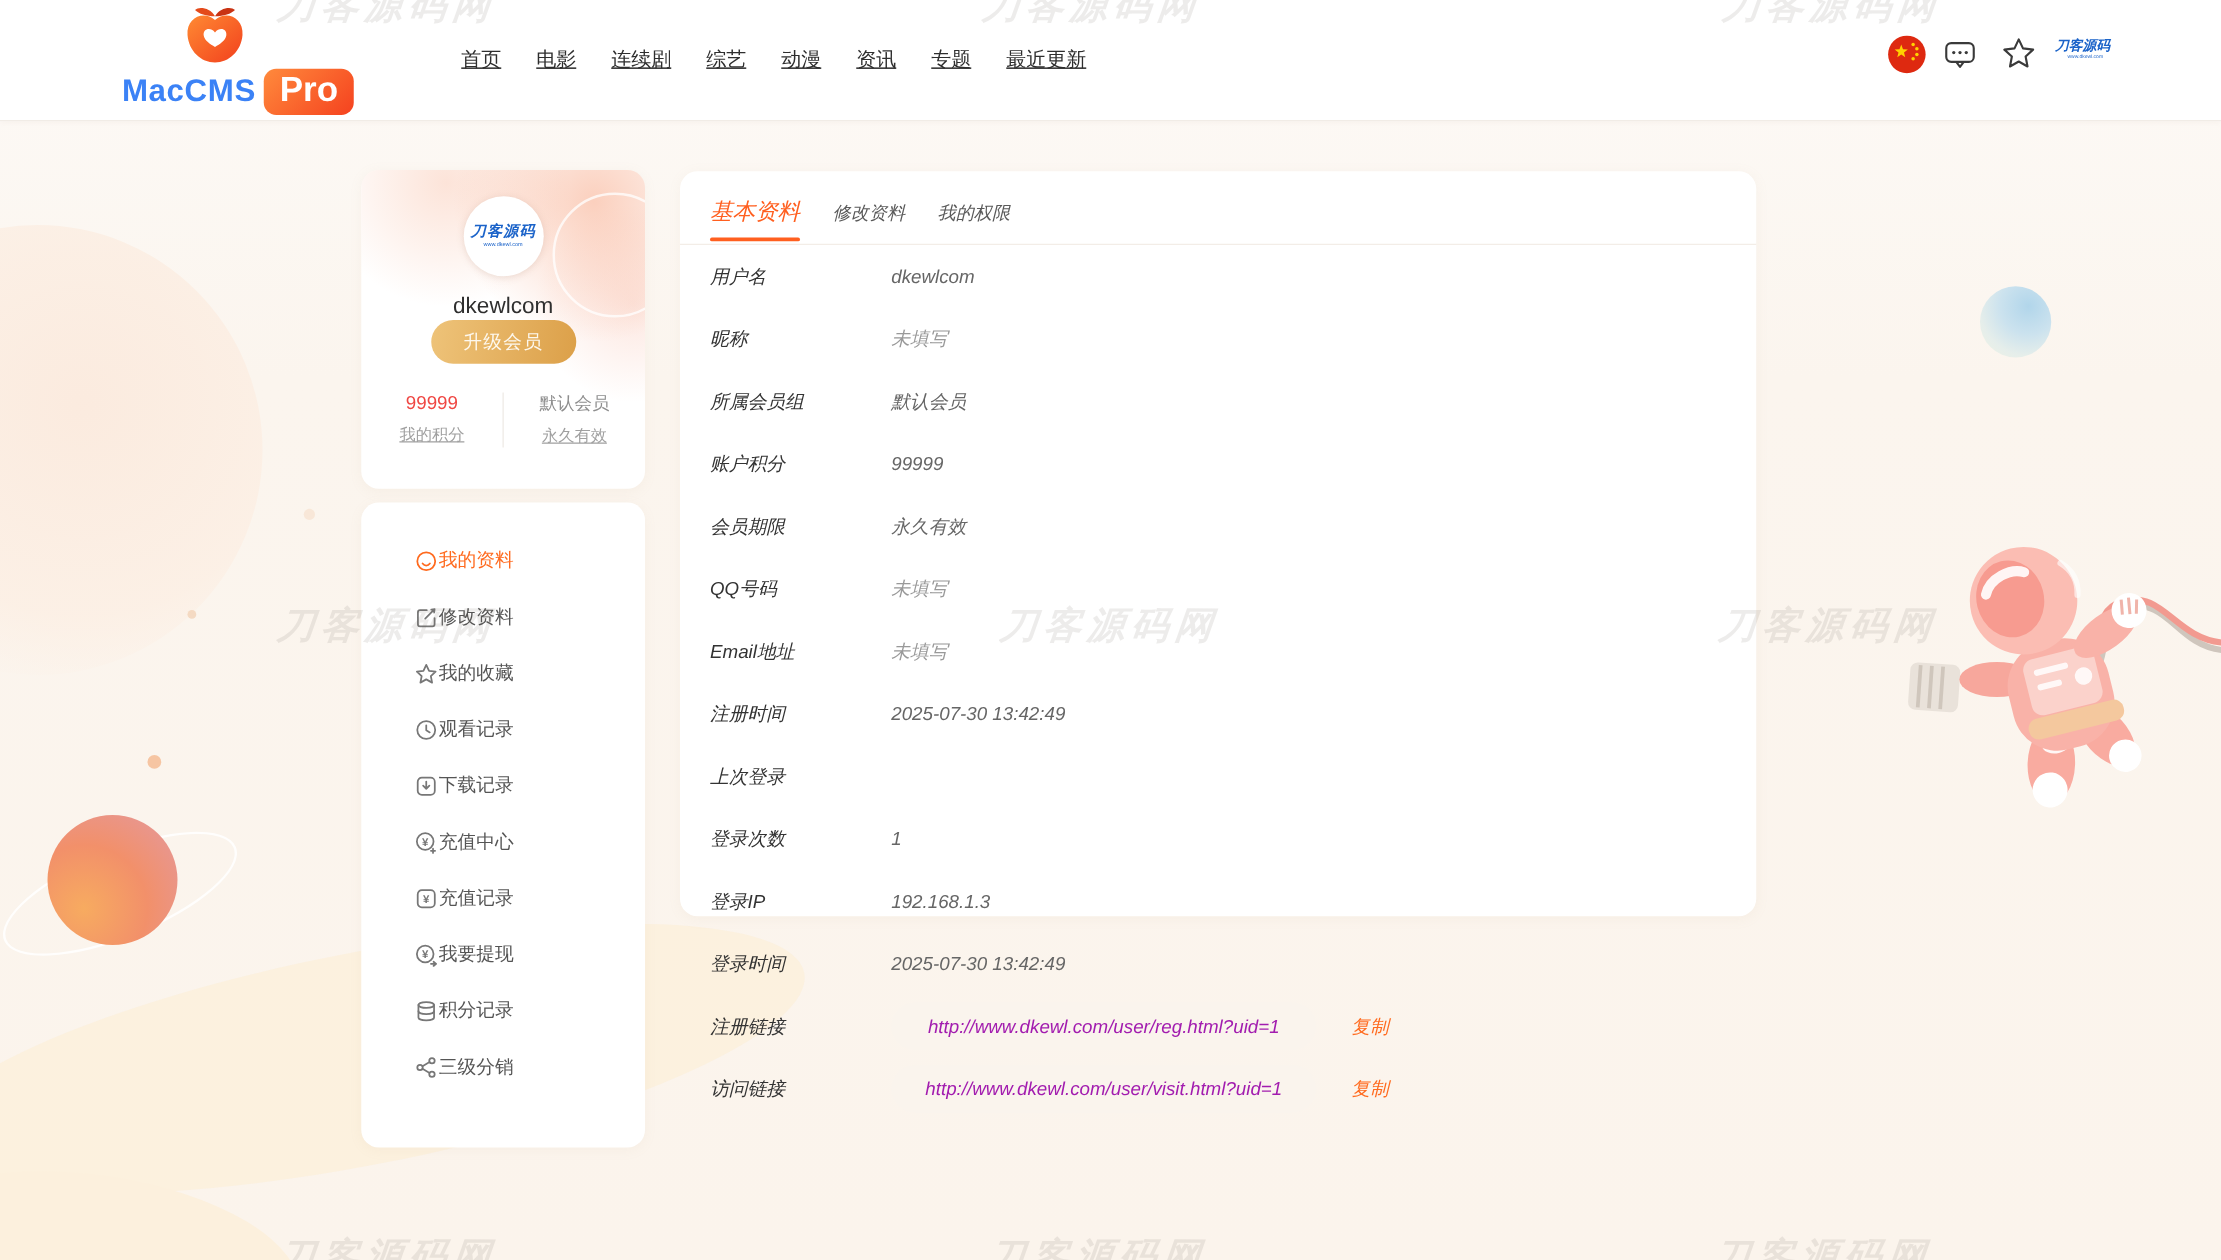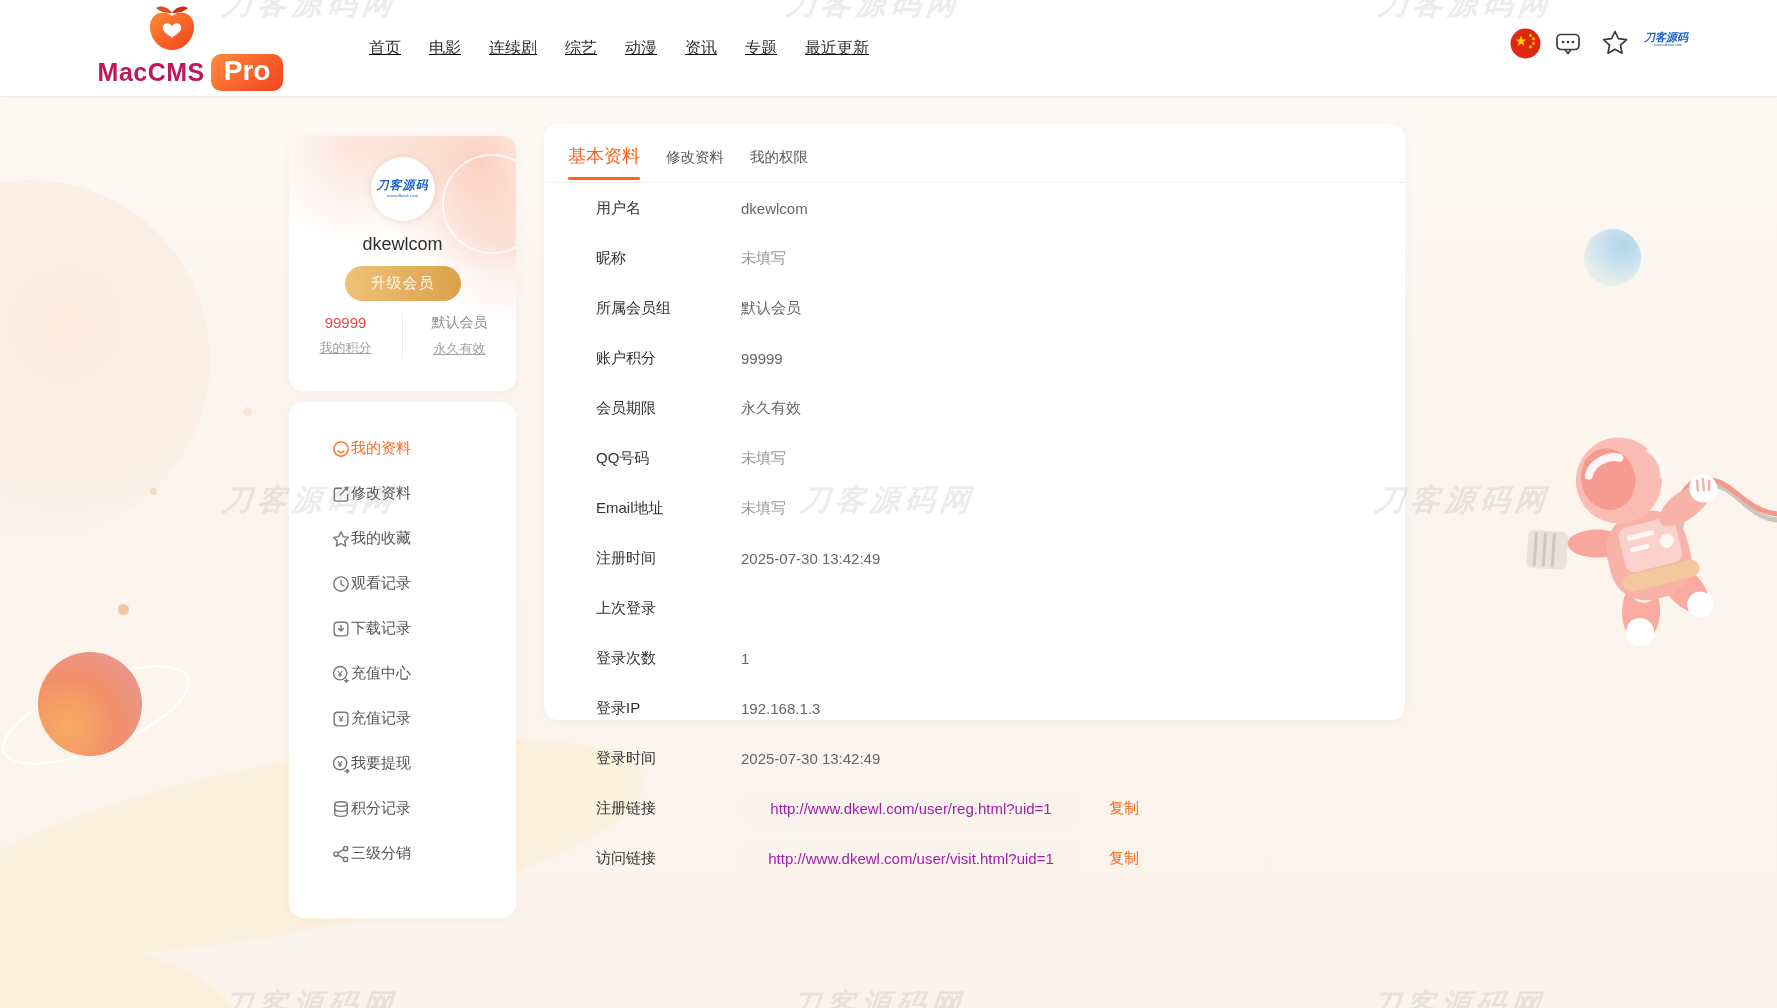--- a/index.html
+++ b/index.html
@@ -30,21 +30,21 @@
   
   .wm{position:absolute;z-index:40;font-size:30px;font-weight:bold;font-style:italic;
     letter-spacing:5px;color:rgba(110,100,92,.12);white-space:nowrap;pointer-events:none;
     transform:skewX(-6deg);}
 
   
   .header{position:absolute;left:0;top:0;width:1777px;height:96px;background:#ffffff;
     border-bottom:1px solid #f1ece6;box-shadow:0 1px 4px rgba(190,170,150,.08);z-index:10;}
   .logo{position:absolute;left:96px;top:4px;width:152px;text-align:center;}
   .logo-row{display:flex;align-items:center;justify-content:center;gap:6px;margin-top:-2px;}
-  .logo-name{font-size:25px;font-weight:bold;color:#be185d;letter-spacing:.5px;margin-left:37px;}
+  .logo-name{font-size:25px;font-weight:bold;color:#3b82f6;letter-spacing:.5px;margin-left:37px;}
   .logo-badge{display:inline-block;background:linear-gradient(135deg,#ff8a3c,#f5421f);color:#fff;
     font-size:28px;font-weight:bold;padding:2px 13px 4px;border-radius:10px;line-height:1.1;}
   .nav{position:absolute;left:369px;top:0;height:96px;display:flex;align-items:center;gap:28px;text-decoration:underline;}
   .nav-item{font-size:16px;color:#2e2e2e;cursor:pointer;white-space:nowrap;}
   .search{position:absolute;left:986px;top:25px;width:397px;height:46px;background:#f8f3ee;
     border-radius:10px;display:flex;align-items:center;}
   .search input{flex:1;border:none;outline:none;background:transparent;margin-left:28px;
     font-size:15px;color:#555;font-family:inherit;}
   .search input::placeholder{color:#b9b2ab;}
   .search-icons{display:flex;align-items:center;gap:18px;margin-right:26px;}
@@ -63,48 +63,48 @@
       radial-gradient(circle at 30% 4%, rgba(250,205,185,.55), rgba(250,205,185,0) 34%),
       radial-gradient(circle at 96% 42%, rgba(248,185,165,.35), rgba(248,185,165,0) 30%);}
   .user-card .arc{position:absolute;right:-26px;top:18px;width:96px;height:96px;border-radius:50%;
     border:2px solid rgba(255,255,255,.75);}
   .avatar{position:absolute;left:50%;top:21px;transform:translateX(-50%);width:64px;height:64px;border-radius:50%;
     background:#fff;box-shadow:0 1px 6px rgba(180,140,120,.25);display:flex;flex-direction:column;
     align-items:center;justify-content:center;cursor:pointer;}
   .avatar .a1{font-size:12px;font-weight:bold;font-style:italic;color:#1b63c9;line-height:1.2;letter-spacing:1px;}
   .avatar .a2{font-size:8px;color:#1b63c9;transform:scale(.55);line-height:1;}
   .username{position:absolute;left:0;right:0;top:98px;text-align:center;font-size:18px;color:#2f2f2f;}
-  .upgrade-btn{position:absolute;left:50%;top:130px;transform:translateX(-50%);
+  .upgrade-btn{position:absolute;left:50%;top:120px;transform:translateX(-50%);
     background:linear-gradient(100deg,#eec379 0%,#dca049 100%);color:#fdf8ee;font-size:15px;
     padding:8px 26px;border-radius:999px;border:none;cursor:pointer;white-space:nowrap;letter-spacing:1px;}
   .stats{position:absolute;left:0;right:0;top:178px;display:flex;}
   .stat{flex:1;text-align:center;}
   .stat + .stat{border-left:1px solid #eeeae5;}
   .stat .v1{font-size:15px;color:#ef4743;margin-bottom:8px;}
   .stat .v2{font-size:14px;color:#8e8e8e;margin-bottom:8px;}
   .stat .lb{font-size:13px;color:#a0a0a0;text-decoration:underline;}
 
   .menu-card{left:289px;top:402px;width:227px;height:516px;padding-top:24px;box-sizing:border-box;}
   .menu-item{height:45px;display:flex;align-items:center;padding-left:42px;cursor:pointer;
     font-size:15px;color:#555;}
   .menu-item svg{width:20px;height:20px;stroke:#777;fill:none;stroke-width:1.7;stroke-linecap:round;stroke-linejoin:round;}
   .menu-item svg text{fill:#777;stroke:none;font-weight:bold;}
   .menu-item.active{color:#ff6a1e;}
   .menu-item.active svg{stroke:#ff6a1e;}
 
   
-  .main-panel{left:544px;top:124px;width:861px;height:596px;box-sizing:border-box;}
+  .main-panel{left:544px;top:137px;width:861px;height:596px;box-sizing:border-box;font-style:italic;}
   .tabs{height:59px;box-sizing:border-box;display:flex;align-items:baseline;gap:26px;
     padding:20px 24px 0;border-bottom:1px solid #f3ede7;}
   .tab{font-size:14.5px;color:#5a5a5a;cursor:pointer;padding-bottom:14px;position:relative;}
   .tab.active{font-size:18px;color:#ff5f1f;padding-bottom:11px;}
   .tab.active::after{content:'';position:absolute;left:0;right:0;bottom:-1px;height:3px;
     background:#ff5f1f;border-radius:2px;}
   .frow{display:flex;align-items:center;height:50px;padding:0 24px;}
-  .flabel{width:145px;flex:none;font-size:15px;color:#333;margin-left:28px;}
+  .flabel{width:145px;flex:none;font-size:15px;color:#333;}
   .fvalue{font-size:15px;color:#666;}
   .fvalue.muted{color:#999;}
   .pill{width:340px;height:38px;background:#faf4ed;border-radius:19px;display:flex;align-items:center;
     justify-content:center;font-size:15px;color:#a21caf;cursor:text;}
   .copy-link{margin-left:28px;font-size:15px;color:#ff6a1e;cursor:pointer;}
 
   
   .astronaut{left:1520px;top:420px;width:257px;height:250px;z-index:5;}
 </style>
 </head>

